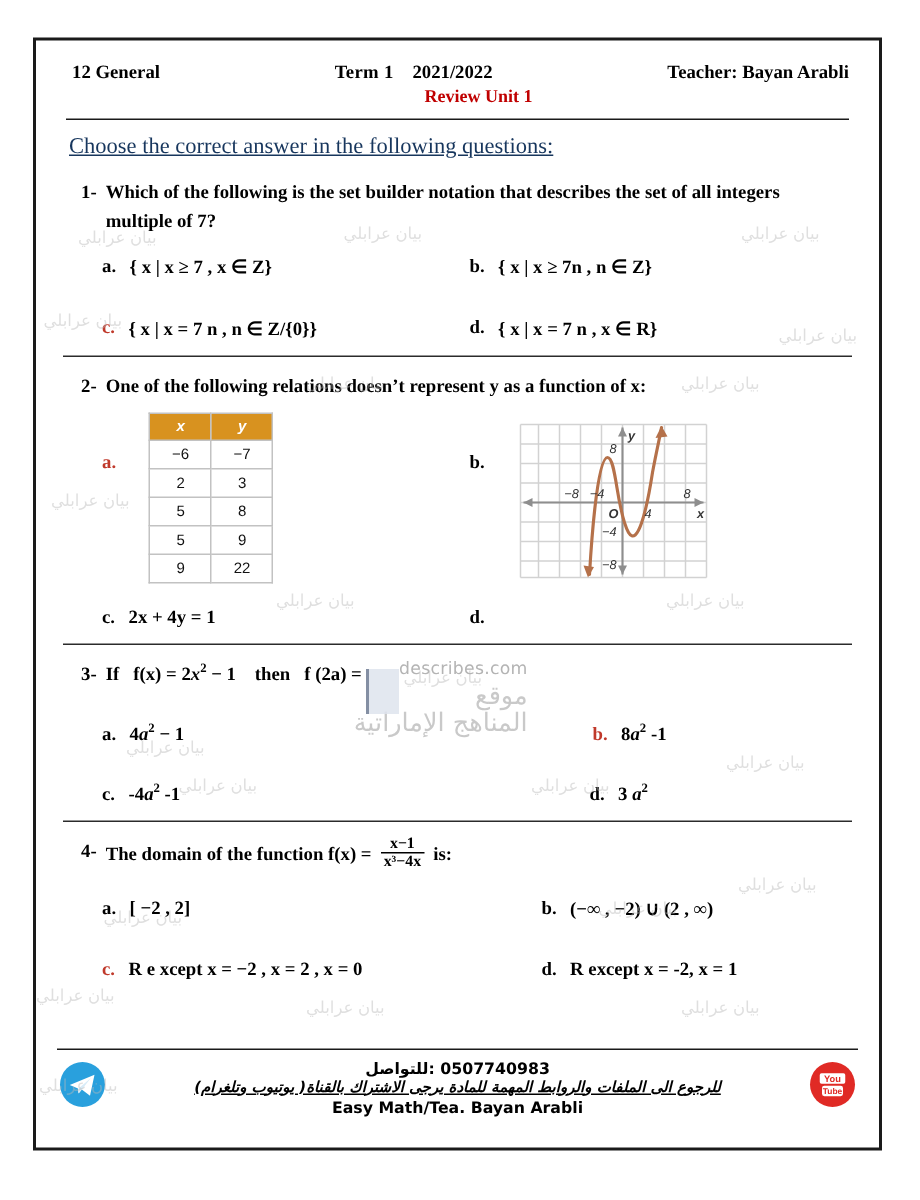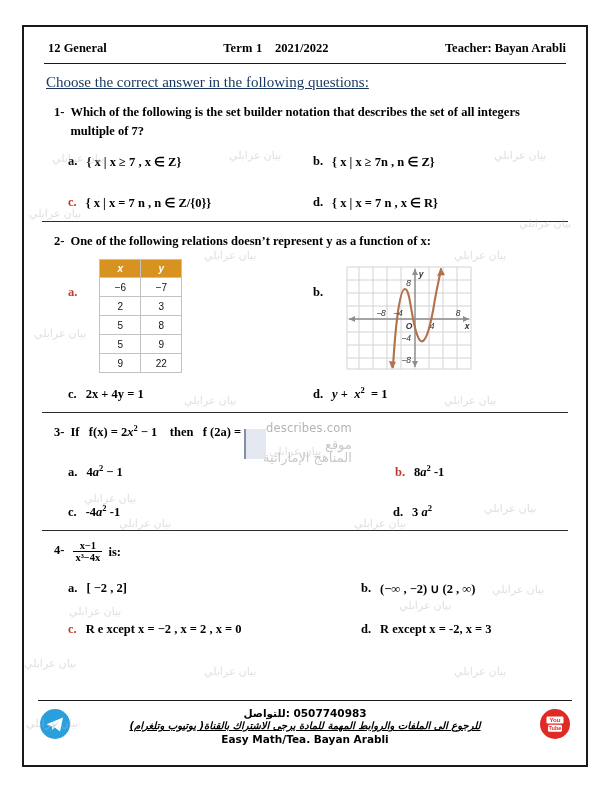--- a/index.html
+++ b/index.html
@@ -206,21 +206,21 @@
   }
   .stamp .dom {
     color: #b4b4b4;
     font-family: "DejaVu Sans", sans-serif;
     font-size: 11.5px;
     letter-spacing: .2px;
   }
   .stamp .ar {
     color: #c9c9c9;
     font-family: "DejaVu Sans", sans-serif;
-    font-size: 13px;
+    font-size: 17px;
     direction: rtl;
     margin-top: 2px;
     white-space: nowrap;
   }
   .stamp .box {
     position: absolute;
     left: 0;
     top: 8px;
     width: 20px;
     height: 30px;
@@ -307,20 +307,21 @@
 
     <div class="hdr-row">
       <span>12 General</span>
       <span class="hdr-mid">
         <span class="term">Term 1</span>
         &nbsp;&nbsp;
         <span>2021/2022</span>
       </span>
       <span>Teacher: Bayan Arabli</span>
     </div>
+    <div class="hdr-sub">Review Unit 1</div>
 
     <hr class="rule">
 
     <div class="title">Choose the correct answer in the following questions:</div>
 
     <div class="q">
       <div class="q-stem">
         <span class="q-num">1-</span>
         <span class="q-text">Which of the following is the set builder notation that describes the set of all integers multiple of 7?</span>
       </div>
@@ -449,23 +450,20 @@
         </div>
       </div>
 
       <div class="opts" style="margin-top:10px">
         <div class="opt col-a">
           <span class="opt-lbl">c.</span>
           <span class="opt-val">2x + 4y = 1</span>
         </div>
         <div class="opt col-b">
           <span class="opt-lbl">d.</span>
-          <span class="opt-val">
-            <span class="it">y</span> +&nbsp; <span class="it">x</span><sup>2</sup> &nbsp;= 1
-          </span>
         </div>
       </div>
     </div>
 
     <hr class="rule thin">
 
     <div class="q">
       <div class="q-stem">
         <span class="q-num">3-</span>
         <span class="q-text">
@@ -502,20 +500,21 @@
         </div>
       </div>
     </div>
 
     <hr class="rule thin">
 
     <div class="q">
       <div class="q-stem">
         <span class="q-num">4-</span>
         <span class="q-text">
+          <span>The domain of the function   f(x) =</span>
           <span class="frac">
             <span class="num">x−1</span>
             <span class="den">x³−4x</span>
           </span>
           <span>is:</span>
         </span>
       </div>
 
       <div class="opts" style="margin-top:16px">
         <div class="opt col-a">
@@ -528,21 +527,21 @@
         </div>
       </div>
       <div class="row-gap"></div>
       <div class="opts">
         <div class="opt col-a">
           <span class="opt-lbl correct">c.</span>
           <span class="opt-val">R  e xcept  x = −2 , x = 2 , x = 0</span>
         </div>
         <div class="opt col-b" style="padding-left:56px">
           <span class="opt-lbl">d.</span>
-          <span class="opt-val">R   except x = -2, x = 3</span>
+          <span class="opt-val">R   except x = -2, x = 1</span>
         </div>
       </div>
     </div>
 
     <div class="footer">
       <hr class="footer-rule">
       <div class="footer-body">
         <div class="ico">
           <svg width="34" height="34" viewBox="0 0 34 34">
             <circle cx="17" cy="17" r="15" fill="#29a0dd"></circle>

